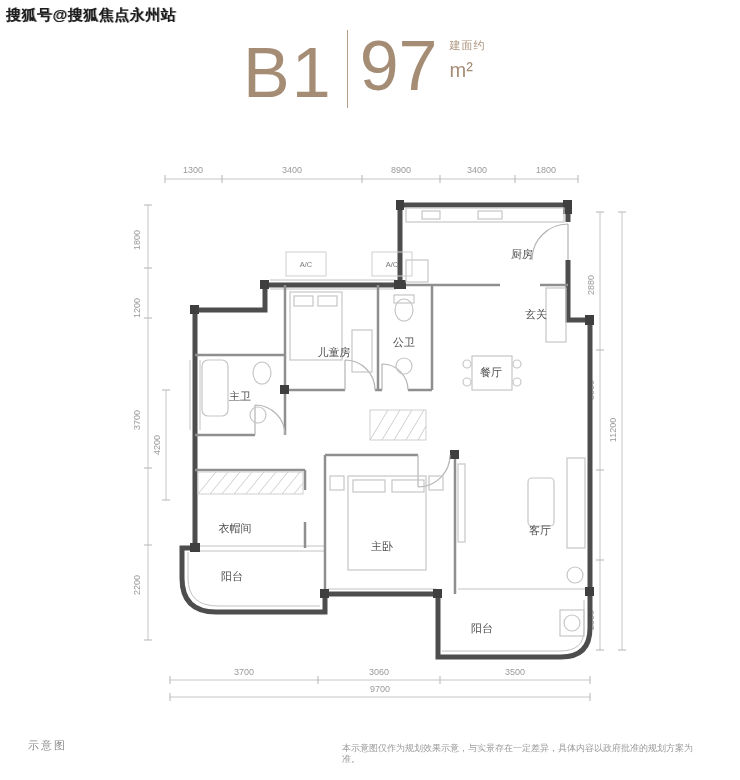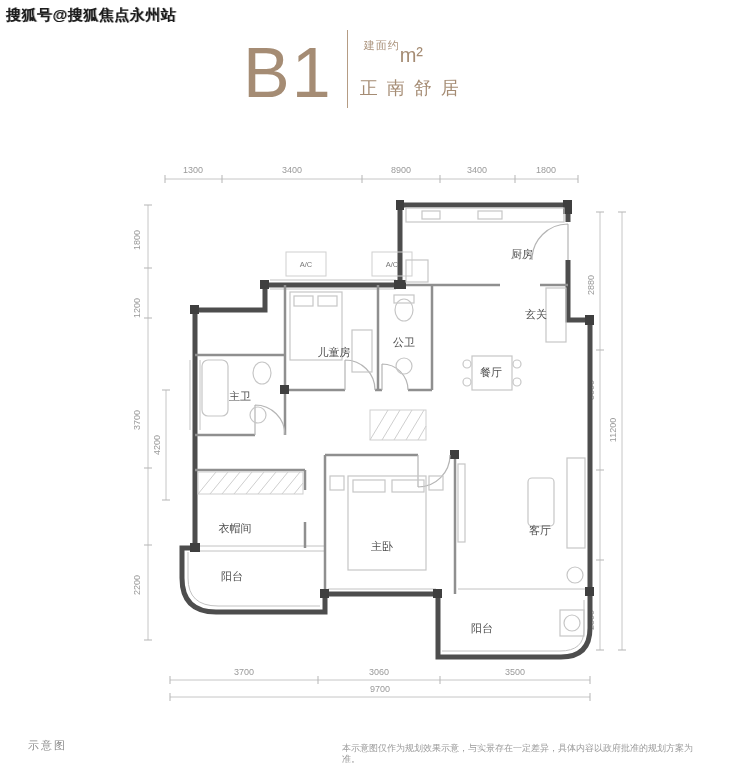--- a/index.html
+++ b/index.html
@@ -12,21 +12,21 @@
     letter-spacing:0.5px;text-shadow:1px 0 0 rgba(0,0,0,0.35);
   }
   .title-block{
     position:absolute;left:243px;top:28px;display:flex;align-items:flex-start;color:#a58c74;
   }
   .unit-name{font-size:70px;line-height:76px;font-weight:300;letter-spacing:2px;margin-top:7px;}
   .title-divider{width:1px;height:78px;background:#b59c84;margin:2px 12px 0 14px;}
   .area-wrap{display:flex;flex-direction:column;}
   .area-row{display:flex;align-items:flex-start;}
   .area-num{font-size:70px;line-height:76px;font-weight:300;}
-  .area-unit-col{display:flex;flex-direction:row;margin-top:10px;margin-left:4px;}
+  .area-unit-col{display:flex;flex-direction:column;margin-top:10px;margin-left:12px;}
   .area-prefix{font-size:11px;letter-spacing:1px;color:#ab937c;}
   .area-unit{font-size:20px;font-weight:300;line-height:34px;}
   .subtitle{font-size:18px;letter-spacing:9px;margin-top:4px;color:#a58c74;}
   .footer-label{
     position:absolute;left:28px;top:738px;font-size:11px;color:#8a8a8a;letter-spacing:2px;
   }
   .footer-disclaimer{
     position:absolute;right:26px;top:743px;width:360px;font-size:9px;color:#9a9a9a;
     text-align:left;line-height:11px;
   }
@@ -41,26 +41,26 @@
 
 <div class="page">
 
   <div class="watermark">搜狐号@搜狐焦点永州站</div>
 
   <div class="title-block">
     <div class="unit-name">B1</div>
     <div class="title-divider"></div>
     <div class="area-wrap">
       <div class="area-row">
+        <div class="area-num">97</div>
         <div class="area-unit-col">
           <div class="area-prefix">建面约</div>
           <div class="area-unit">m²</div>
         </div>
       </div>
-      <div class="subtitle">正南舒居</div>
     </div>
   </div>
 
   <svg width="740" height="780" viewBox="0 0 740 780">
 
     <g stroke="#c6c6c6" stroke-width="1" fill="none">
       <path d="M165,179 H578 M148,205 V640 M166,390 V500 M600,212 V650 M622,212 V650 M170,680 H590 M170,697 H590"></path>
       <path stroke="#b5b5b5" d="M165,175 L165,183 M222,175 L222,183 M362,175 L362,183 M440,175 L440,183 M515,175 L515,183 M578,175 L578,183"></path>
       <path stroke="#b5b5b5" d="M144,205 L152,205 M144,268 L152,268 M144,318 L152,318 M144,468 L152,468 M144,545 L152,545 M144,640 L152,640"></path>
       <path stroke="#b5b5b5" d="M162,390 L170,390 M162,500 L170,500"></path>

